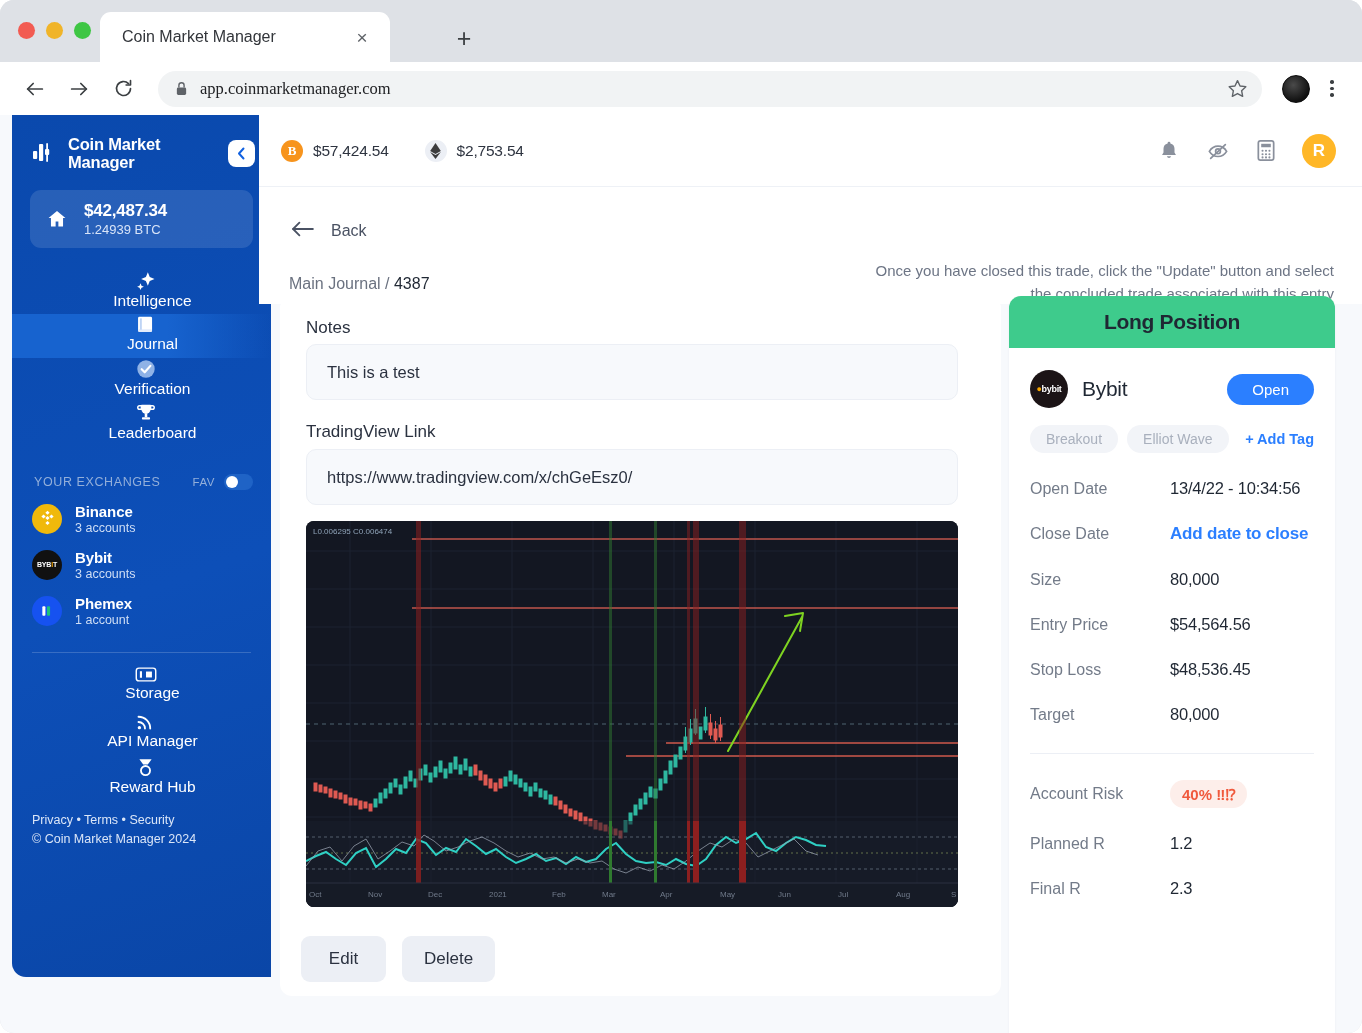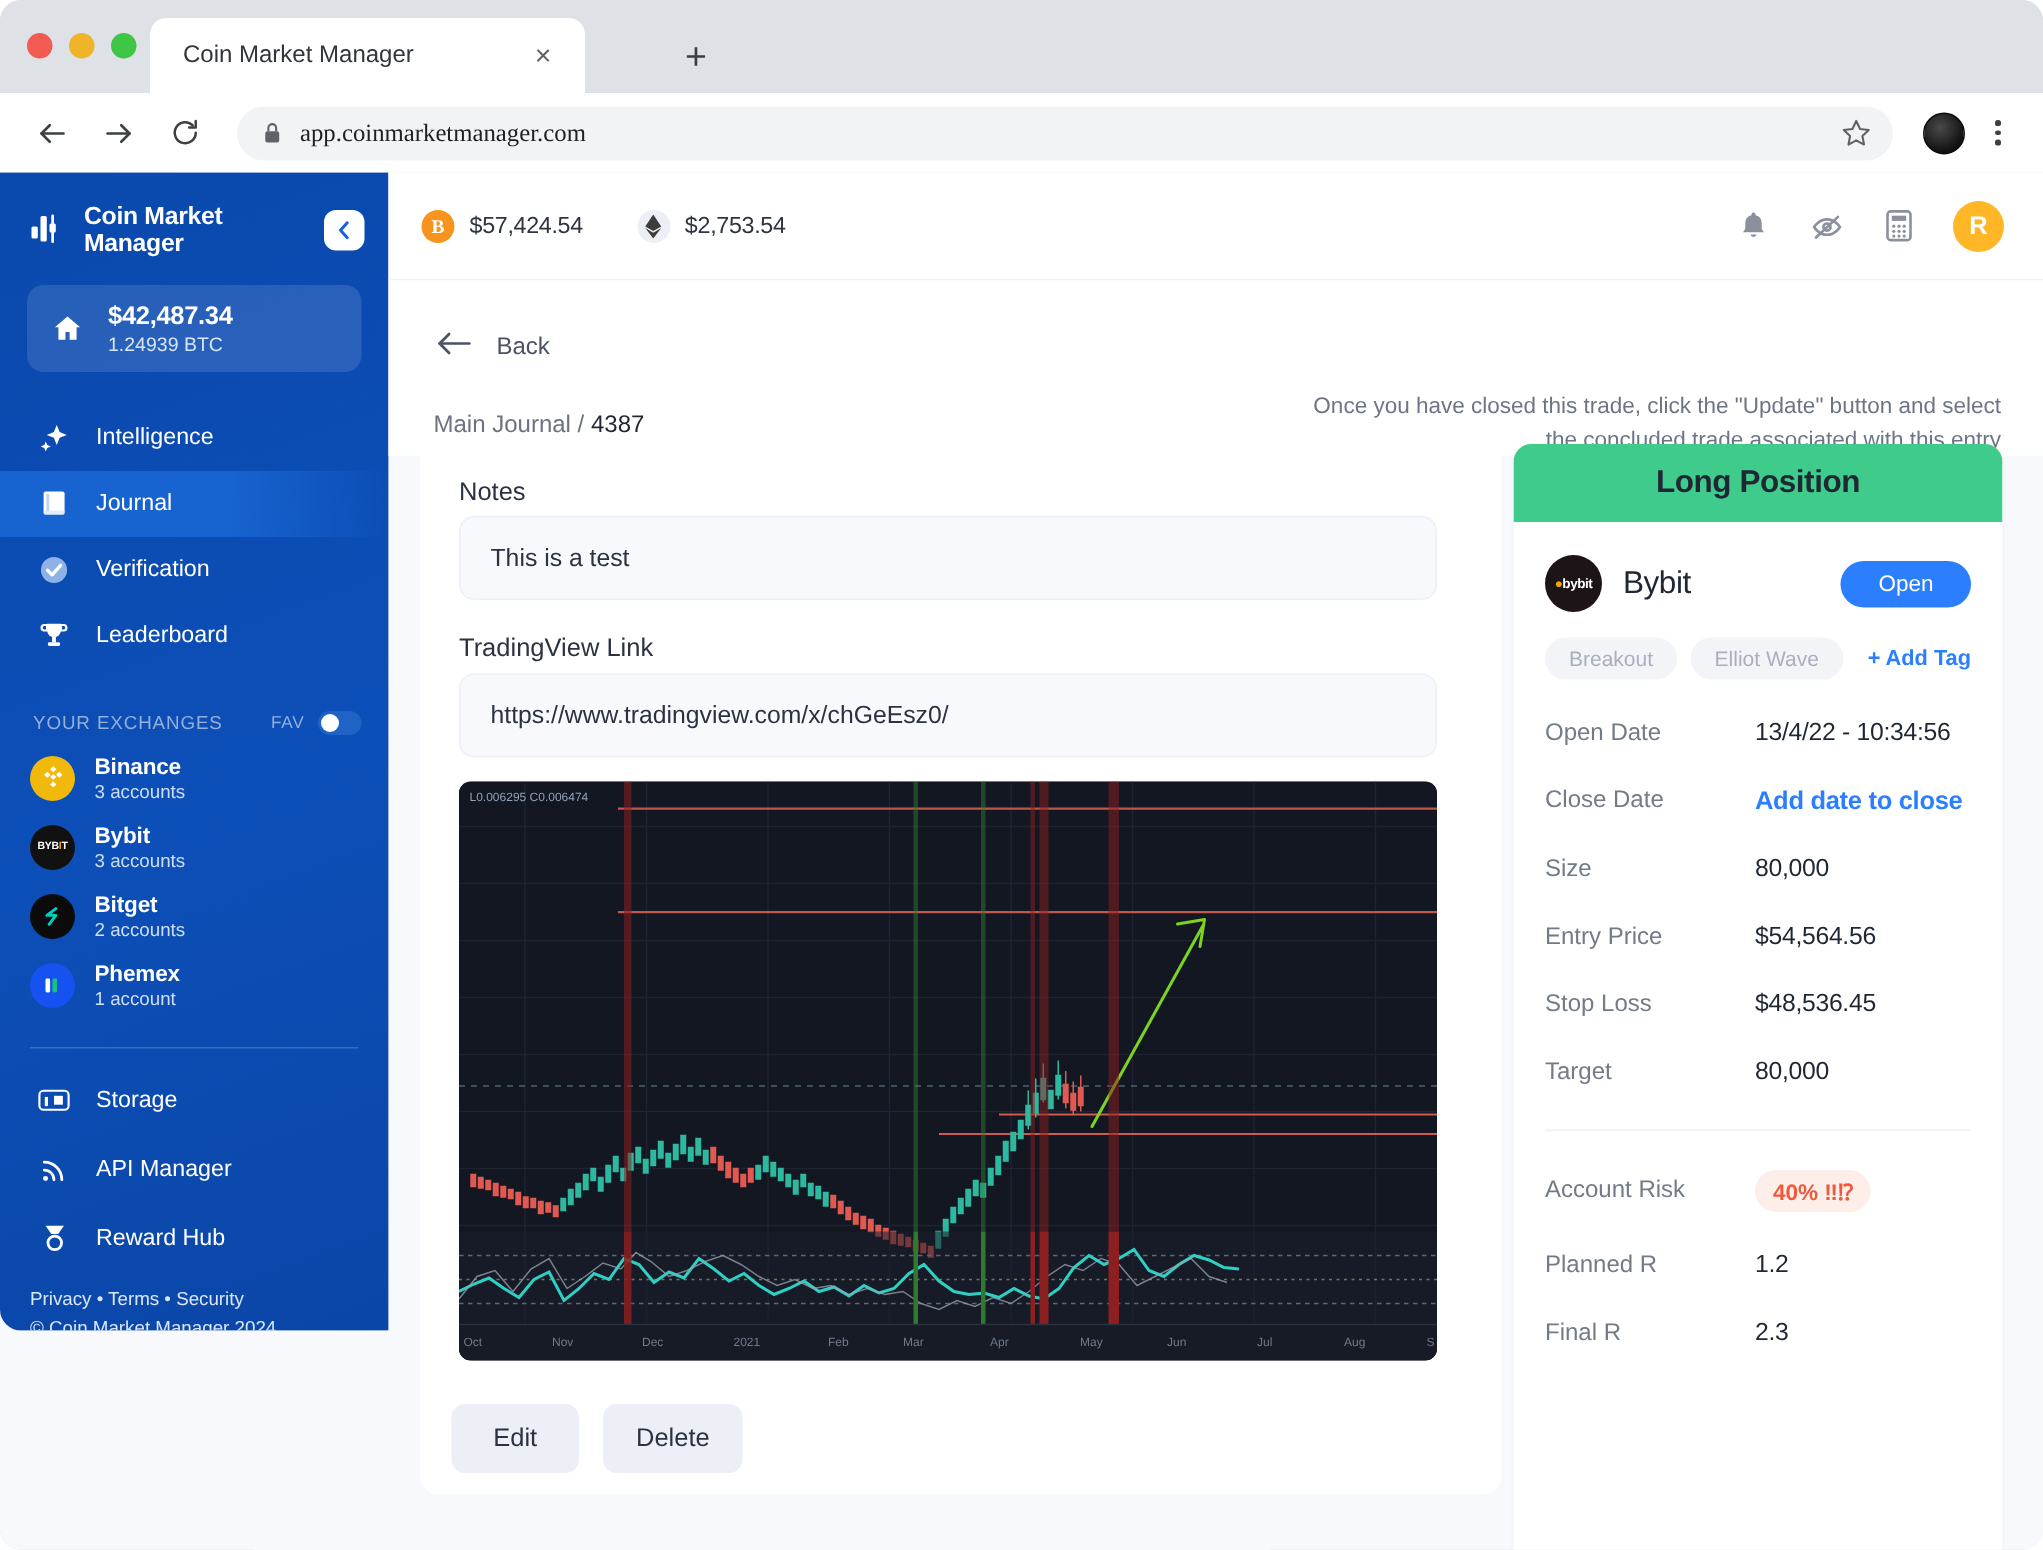--- a/index.html
+++ b/index.html
@@ -59,21 +59,21 @@
     border: 1px solid #0b0b0b;
   }
   .kebab { width: 28px; display: flex; flex-direction: column; align-items: center; gap: 3px; margin-left: 8px; }
   .kebab i { width: 3.5px; height: 3.5px; background: #3c4043; border-radius: 50%; display:block; }
 
   
   .app { position: absolute; left: 0; top: 115px; width: 1362px; height: 918px; background: #f7f9fc; }
 
   
   .sidebar {
-    position: absolute; left: 0; top: 0; width: 259px; height: 772px;
+    position: absolute; left: 12px; top: 0; width: 259px; height: 862px;
     background: #0b4bb0;
     background-image: linear-gradient(160deg,#0a49ad 0%, #0d4fb8 55%, #0a46a7 100%);
     border-bottom-left-radius: 14px;
     color: #fff; overflow: hidden;
   }
   .brand { display: flex; align-items: center; padding: 20px 16px 0 20px; }
   .brand-logo { width: 26px; height: 26px; margin-right: 10px; flex: none; }
   .brand-name { font-size: 16.5px; font-weight: 700; line-height: 1.12; letter-spacing: -0.2px;}
   .collapse-btn {
     margin-left: auto; width: 27px; height: 27px; border-radius: 8px; background: #fff;
@@ -84,21 +84,21 @@
     margin: 18px 18px 0 18px; height: 58px; border-radius: 11px;
     background: rgba(255,255,255,0.12);
     display: flex; align-items: center; padding: 0 14px;
   }
   .balance-icon { width: 26px; margin-right: 14px; display:flex; justify-content:center; }
   .balance-main { font-size: 17px; font-weight: 700; letter-spacing: -0.2px; }
   .balance-sub { font-size: 13px; color: #d8e4f8; margin-top: 1px; }
 
   .nav { margin-top: 22px; }
   .nav-item {
-    display: flex; align-items: center; height: 44px; padding-left: 22px; font-size: 15.5px; color: #fff;
+    display: flex; align-items: center; height: 44px; padding-left: 22px; font-size: 15.5px; color: #fff; flex-direction: column;
   }
   .nav-item.active { background: linear-gradient(90deg,#1763cf 0%, #1763cf 60%, rgba(23,99,207,0) 100%); }
   .nav-item .ni { width: 28px; display: flex; justify-content: center; margin-right: 14px; }
 
   .exch-head {
     display: flex; align-items: center; padding: 18px 18px 6px 22px; margin-top: 10px;
   }
   .exch-title { font-size: 12.5px; letter-spacing: 0.6px; color: #93afda; font-weight: 500; }
   .fav-label { font-size: 11.5px; color: #93afda; letter-spacing: .5px; margin-left: auto; margin-right: 9px; }
   .toggle { width: 29px; height: 16px; border-radius: 9px; background: #1f63c6; position: relative; }
@@ -363,31 +363,20 @@
       <div class="exch-item">
         <span class="exch-logo" style="background:#111">
           <span style="font-size:7px;font-weight:700;color:#fff;letter-spacing:-0.2px;">BYB<span style="color:#f7a600;">I</span>T</span>
         </span>
         <span>
           <div class="exch-name">Bybit</div>
           <div class="exch-sub">3 accounts</div>
         </span>
       </div>
 
-      <div class="exch-item">
-        <span class="exch-logo" style="background:#0b0b0b">
-          <svg width="18" height="18" viewBox="0 0 24 24" fill="none" stroke="#00d0c3" stroke-width="2.6" stroke-linecap="round" stroke-linejoin="round">
-              <polyline points="15,5 7,11 15,11 9,19"></polyline>
-            </svg>
-        </span>
-        <span>
-          <div class="exch-name">Bitget</div>
-          <div class="exch-sub">2 accounts</div>
-        </span>
-      </div>
 
       <div class="exch-item">
         <span class="exch-logo" style="background:#1652f0">
           <svg width="16" height="16" viewBox="0 0 24 24">
               <rect x="5" y="5" width="4.6" height="14" rx="1.4" fill="#ffffff"></rect>
               <rect x="12" y="5" width="4.6" height="14" rx="1.4" fill="#19c27b"></rect>
             </svg>
         </span>
         <span>
           <div class="exch-name">Phemex</div>

